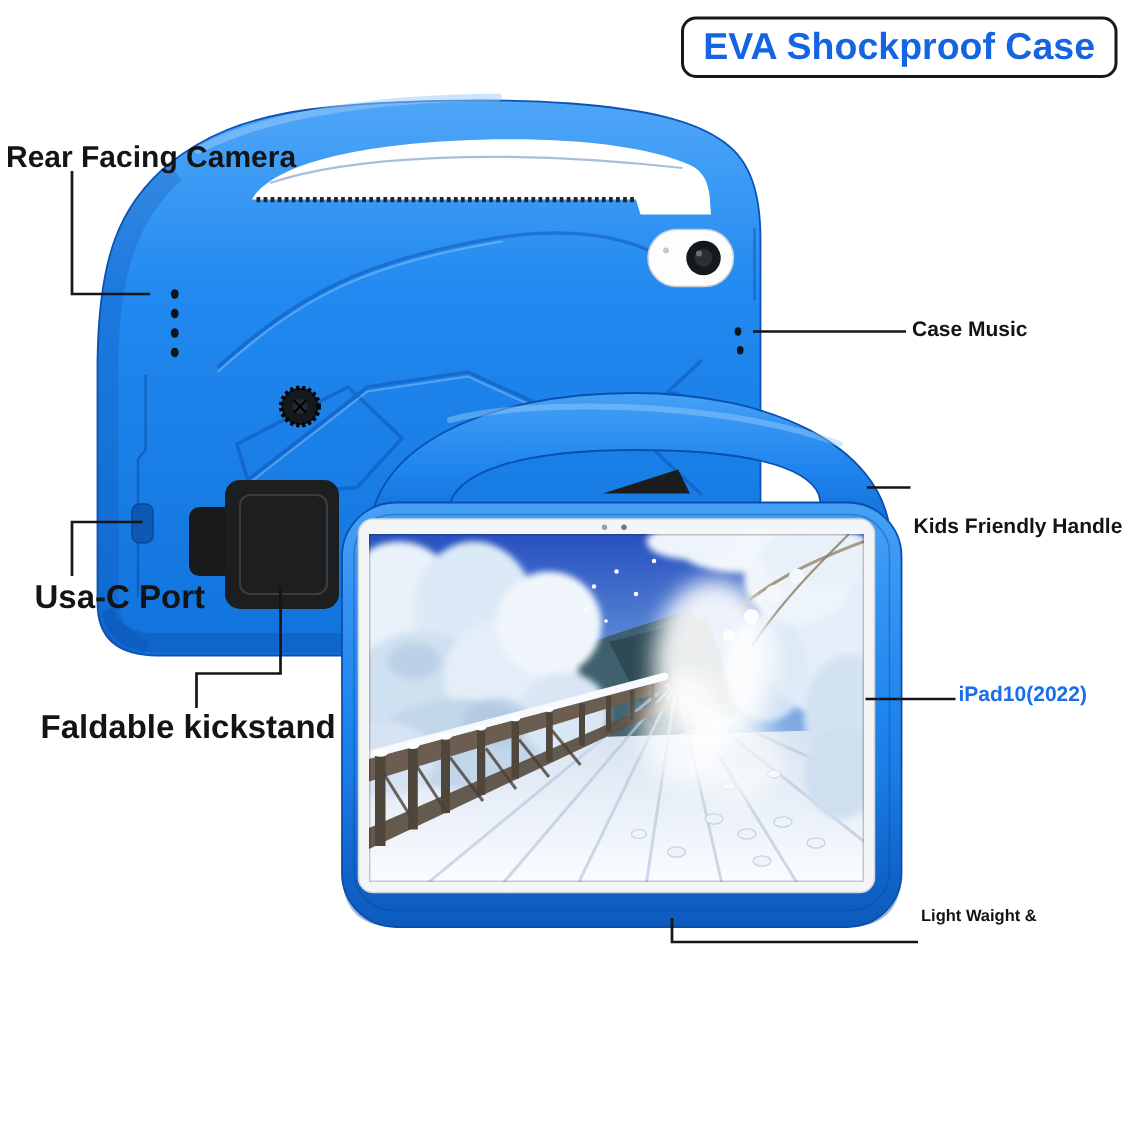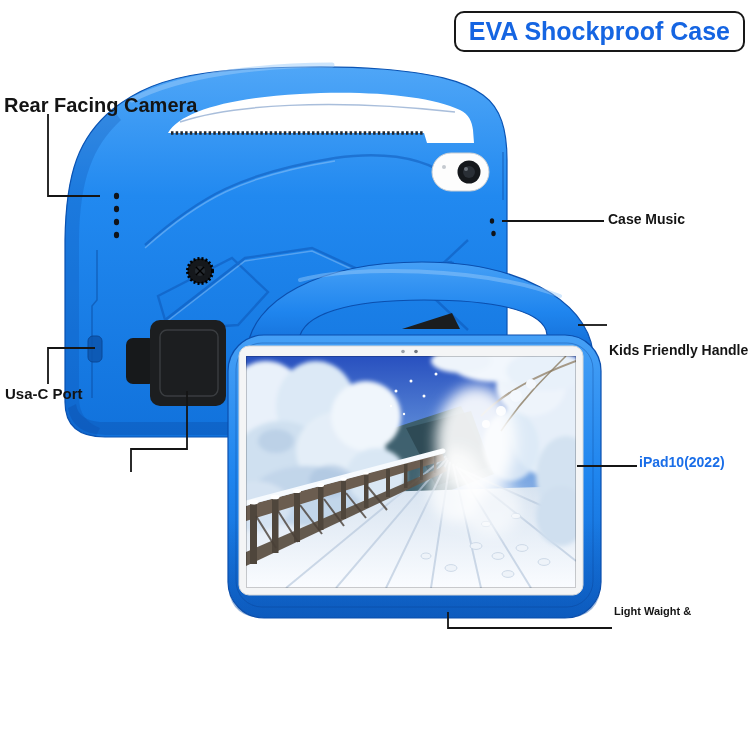--- a/index.html
+++ b/index.html
@@ -3,21 +3,21 @@
 <meta charset="utf-8">
 <style>
   html,body{margin:0;padding:0;background:#ffffff;}
   .stage{position:relative;width:750px;height:750px;background:#ffffff;overflow:hidden;
          font-family:"Liberation Sans", sans-serif;}
   .stage svg{position:absolute;left:0;top:0;}
   .lbl{position:absolute;font-weight:700;color:#141414;white-space:nowrap;line-height:1.1;}
   .lbl-rfc{left:4px;top:94px;font-size:20px;}
   .lbl-pm{left:608px;top:212px;font-size:14px;}
   .lbl-kfh{left:609px;top:317px;font-size:14px;margin-top:26px;}
-  .lbl-usb{left:5px;top:386px;font-size:15px;text-align:center;}
+  .lbl-usb{left:23px;top:386px;font-size:22px;text-align:center;}
   .lbl-fk{left:27px;top:473px;font-size:22px;}
   .lbl-model{left:639px;top:455px;font-size:14px;color:#1a6ee8;}
   .lbl-lw1{left:614px;top:605px;font-size:11px;}
   .lbl-lw2{left:616px;top:618px;font-size:16px;}
   .badge{position:absolute;top:11px;right:5px;border:2.5px solid #181818;border-radius:10px;
          padding:4px 13px;font-size:25px;font-weight:700;color:#1565e2;background:#ffffff;}
 </style>
 </head>
 <body>
 
@@ -266,16 +266,17 @@
   </g>
 </svg>
 
 <div class="badge">
   <span>EVA Shockproof Case</span>
 </div>
 <div class="lbl lbl-rfc">Rear Facing Camera</div>
 <div class="lbl lbl-pm">Case Music</div>
 <div class="lbl lbl-kfh">Kids Friendly Handle</div>
 <div class="lbl lbl-usb">Usa-C Port</div>
+<div class="lbl lbl-fk">Faldable kickstand</div>
 <div class="lbl lbl-model">iPad10(2022)</div>
 <div class="lbl lbl-lw1">Light Waight &amp;</div>
 
 </div>
 
 </body></html>

